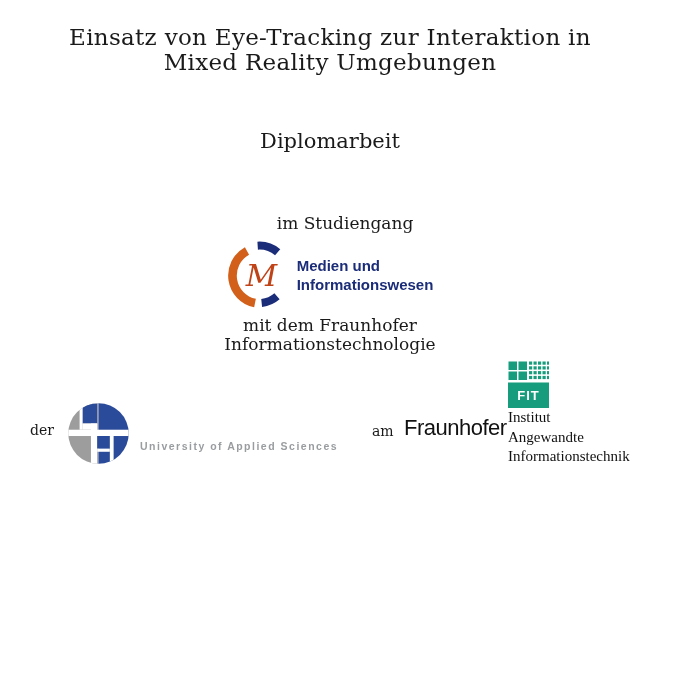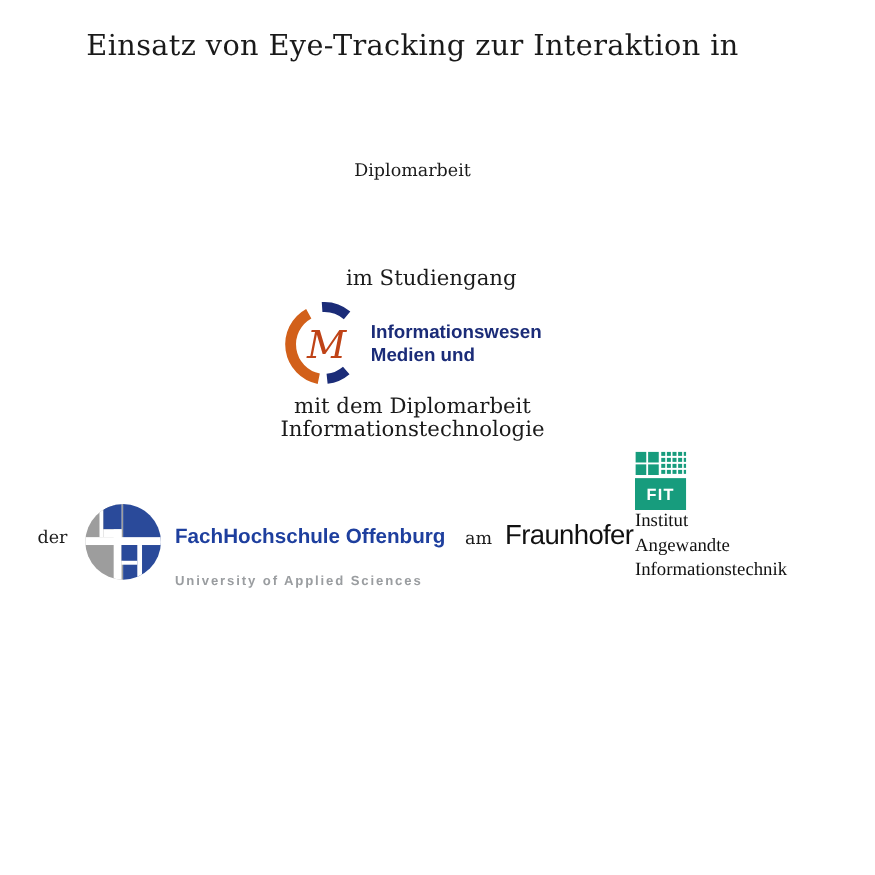--- a/index.html
+++ b/index.html
@@ -18,21 +18,21 @@
   .title {
     top: 25px;
     font-size: 23px;
     line-height: 25px;
     font-weight: normal;
     letter-spacing: 0.3px;
     margin: 0;
   }
   .title span { display: block; }
 
-  .subtitle { top: 129px; font-size: 14px; }
+  .subtitle { top: 129px; font-size: 21px; }
 
   .program-intro { top: 213px; font-size: 17px; padding-left: 30px; }
 
   .program-row {
     position: absolute;
     top: 241px;
     left: 0; right: 0;
     display: flex;
     justify-content: center;
     align-items: center;
@@ -99,41 +99,42 @@
   }
   .institute-text span { display: block; }
 </style>
 </head>
 <body>
 
 <div class="page">
 
   <h1 class="title centered">
     <span>Einsatz von Eye-Tracking zur Interaktion in</span>
+    <span>Mixed Reality Umgebungen</span>
   </h1>
 
   <div class="subtitle centered">Diplomarbeit</div>
 
   <div class="program-intro centered">im Studiengang</div>
 
   <div class="program-row">
     <svg class="program-mark" viewBox="0 0 96 100" xmlns="http://www.w3.org/2000/svg" aria-hidden="true">
       <path d="M30,14 A42,42 0 0 0 42,92" fill="none" stroke="#d2601a" stroke-width="13"></path>
       <path d="M46,6 A42,42 0 0 1 76,16" fill="none" stroke="#1b2c78" stroke-width="12"></path>
       <path d="M75,82 A42,42 0 0 1 52,92" fill="none" stroke="#1b2c78" stroke-width="12"></path>
       <text x="28" y="67" font-family="DejaVu Serif, serif" font-style="italic" font-size="46" fill="#bf4317">M</text>
     </svg>
     <div class="program-text">
+      <span>Medien und</span>
       <span>Informationswesen</span>
-      <span>Medien und</span>
     </div>
   </div>
 
   <div class="focus centered">
-    <span>mit dem Diplomarbeit</span>
+    <span>mit dem Fraunhofer</span>
     <span>Informationstechnologie</span>
   </div>
 
   <span class="prefix-word prefix-der">der</span>
 
   <svg class="fh-logo" viewBox="0 0 100 100" xmlns="http://www.w3.org/2000/svg" aria-hidden="true">
     <defs>
       <clipPath id="fhCircle">
           <circle cx="50" cy="50" r="48"></circle>
         </clipPath>
@@ -147,21 +148,20 @@
       <rect x="20" y="0" width="5" height="44" fill="#ffffff"></rect>
       <rect x="25" y="2" width="23" height="32" fill="#2a4a9a"></rect>
       <rect x="25" y="34" width="23" height="10" fill="#ffffff"></rect>
       <rect x="48" y="54" width="20" height="20" fill="#2a4a9a"></rect>
       <rect x="48" y="74" width="20" height="5" fill="#ffffff"></rect>
       <rect x="68" y="54" width="6" height="46" fill="#ffffff"></rect>
     </g>
   </svg>
 
   <div class="fh-text">
-    <div class="fh-name">FachHochschule Offenburg</div>
     <div class="fh-subname">University of Applied Sciences</div>
   </div>
 
   <span class="prefix-word prefix-am">am</span>
 
   <div class="fraunhofer-brand">Fraunhofer</div>
 
   <svg class="fit-logo" viewBox="0 0 41 47" xmlns="http://www.w3.org/2000/svg" aria-hidden="true">
     <g fill="#179c7d">
       <rect x="0.5" y="0.5" width="8.5" height="8.5"></rect>

